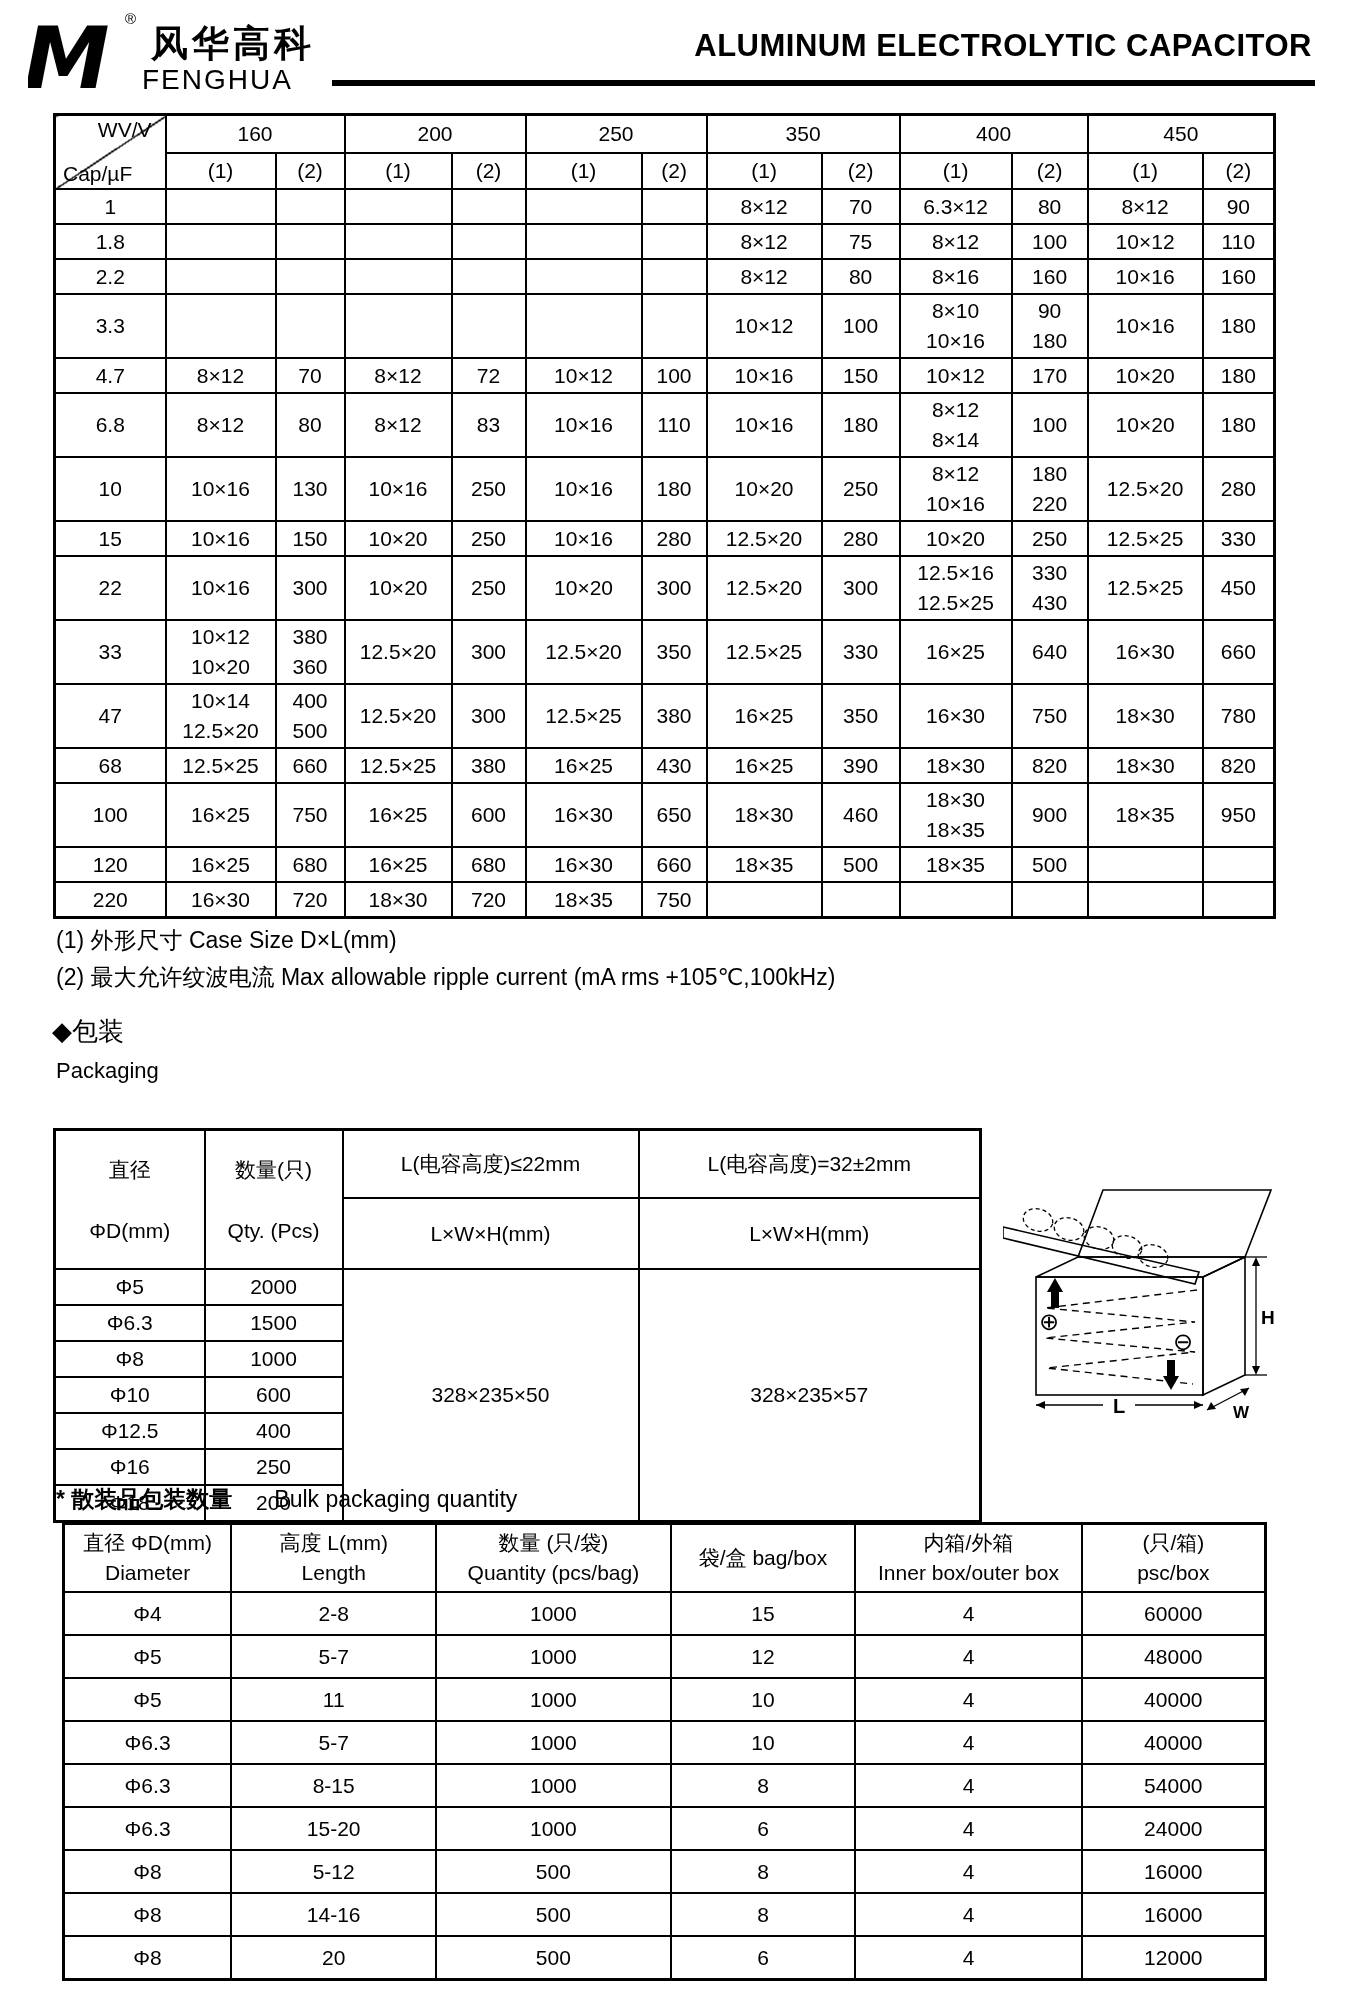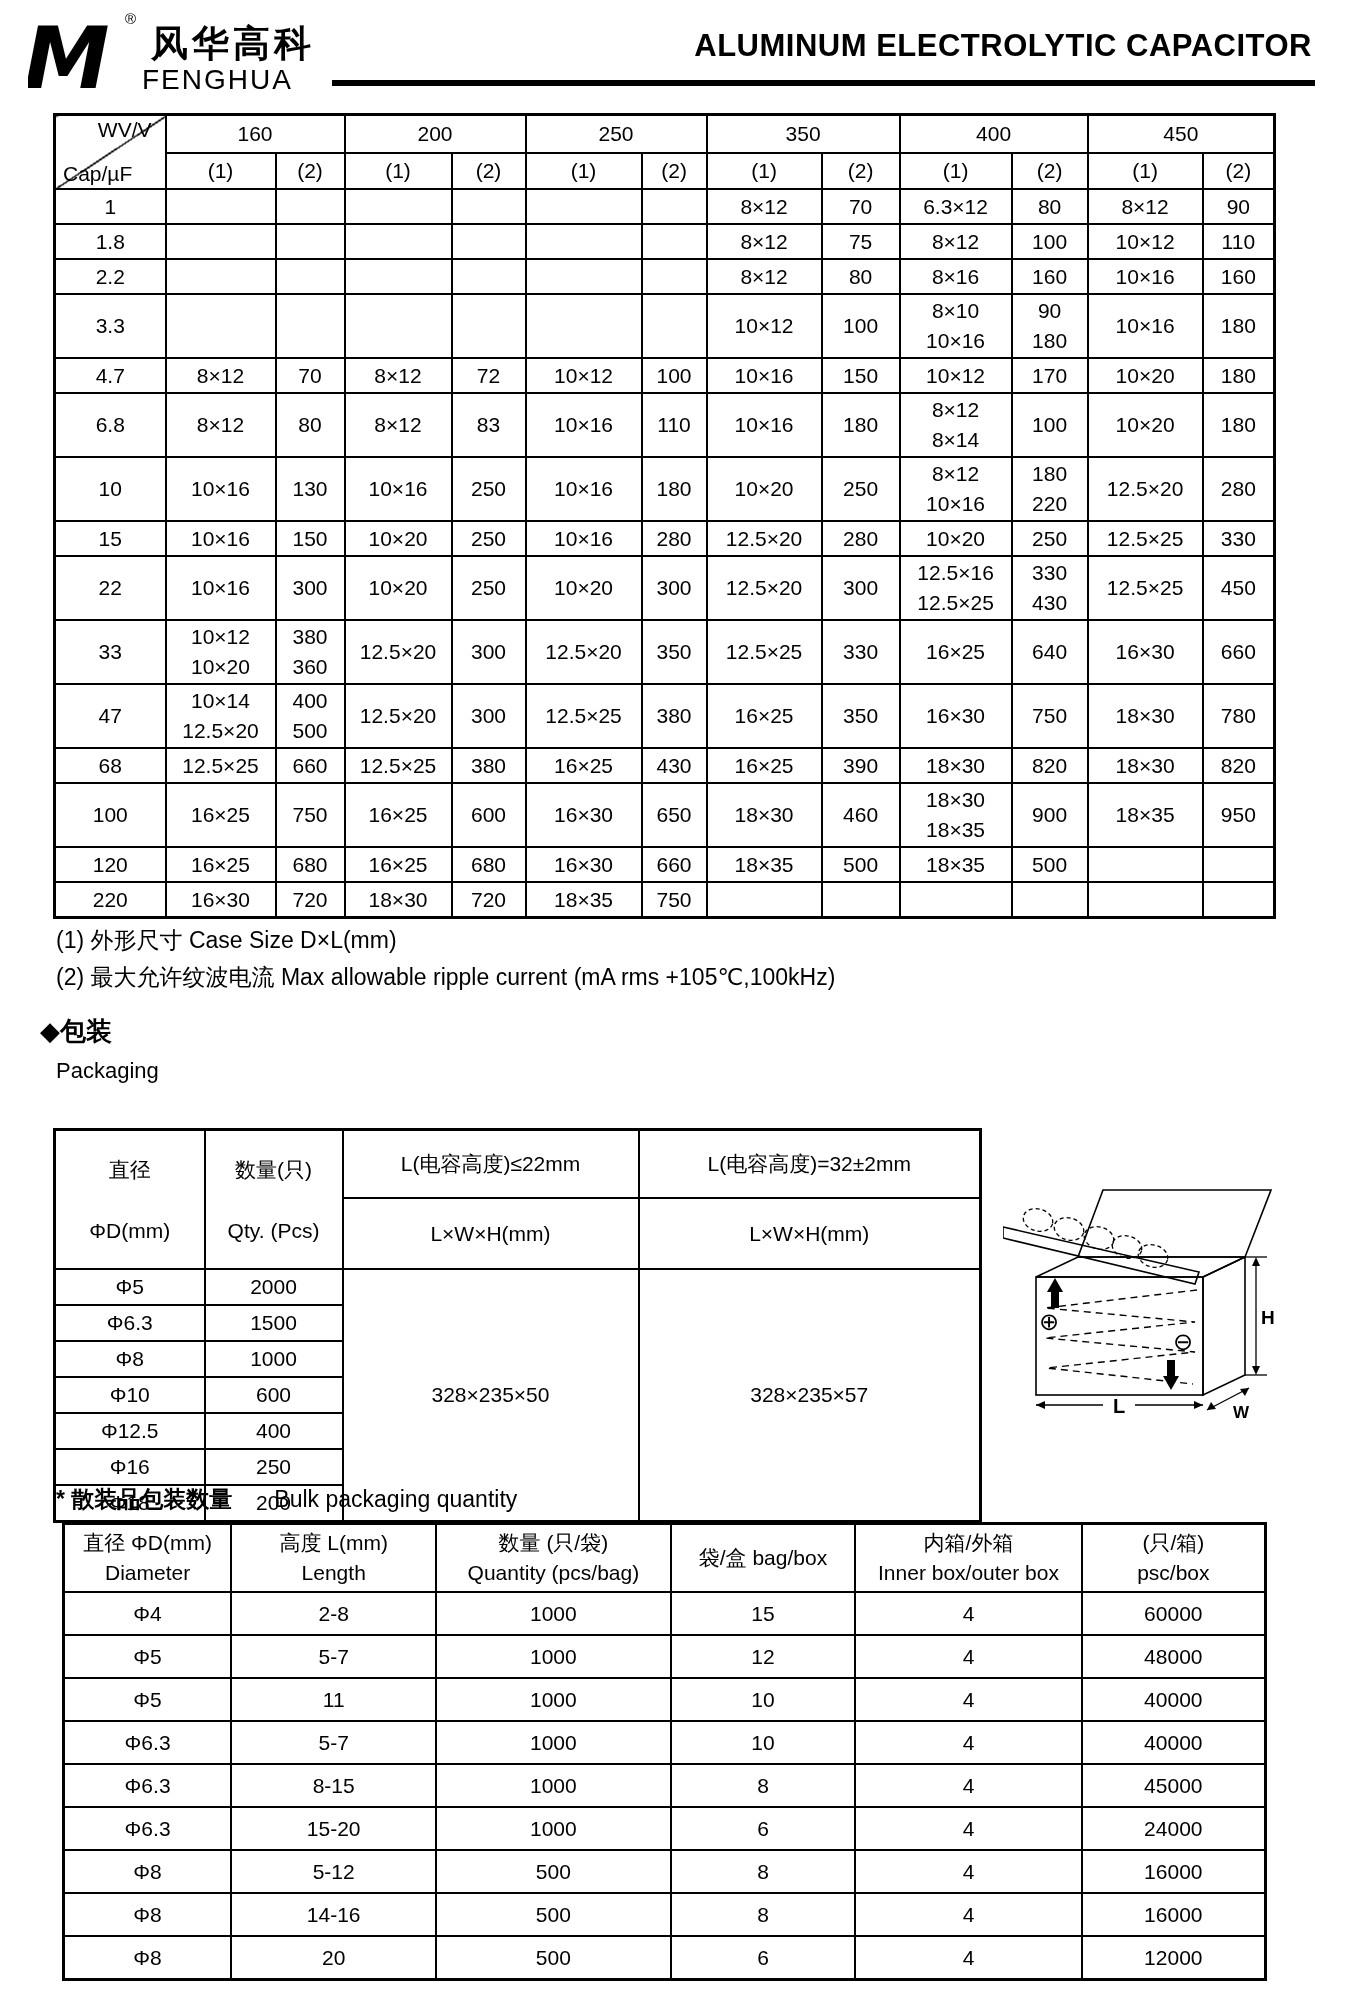--- a/index.html
+++ b/index.html
@@ -29,21 +29,21 @@
   .ratings tbody td{height:31px;line-height:30px;}
   .corner{padding:0;position:relative;
     background:linear-gradient(to bottom right,#fff 49.4%,#000 49.4%,#000 50.7%,#fff 50.7%);}
   .ctop{position:absolute;top:2px;right:13px;font-size:21px;}
   .cbot{position:absolute;bottom:2px;left:7px;font-size:21px;}
 
   
   .notes{position:absolute;left:56px;top:922px;font-size:23px;line-height:37px;}
 
   
-  .sec-cn{position:absolute;left:40px;top:1014px;font-size:26px;font-weight:bold;}
+  .sec-cn{position:absolute;left:52px;top:1014px;font-size:26px;font-weight:normal;}
   .sec-en{position:absolute;left:56px;top:1058px;font-size:22px;}
   .sub-title{position:absolute;font-size:23px;}
   .sub-title .cn{font-weight:bold;}
   .sub-title .en{margin-left:42px;}
   .taped-title{left:56px;top:1092px;}
   .bulk-title{left:56px;top:1484px;}
 
   
   .taped{position:absolute;left:53px;top:1128px;width:926px;border:3px solid #000;}
   .taped th,.taped td{font-size:21px;}
@@ -536,21 +536,21 @@
           <td>10</td>
           <td>4</td>
           <td>40000</td>
         </tr>
         <tr>
           <td>Φ6.3</td>
           <td>8-15</td>
           <td>1000</td>
           <td>8</td>
           <td>4</td>
-          <td>45000</td>
+          <td>54000</td>
         </tr>
         <tr>
           <td>Φ6.3</td>
           <td>15-20</td>
           <td>1000</td>
           <td>6</td>
           <td>4</td>
           <td>24000</td>
         </tr>
         <tr>

